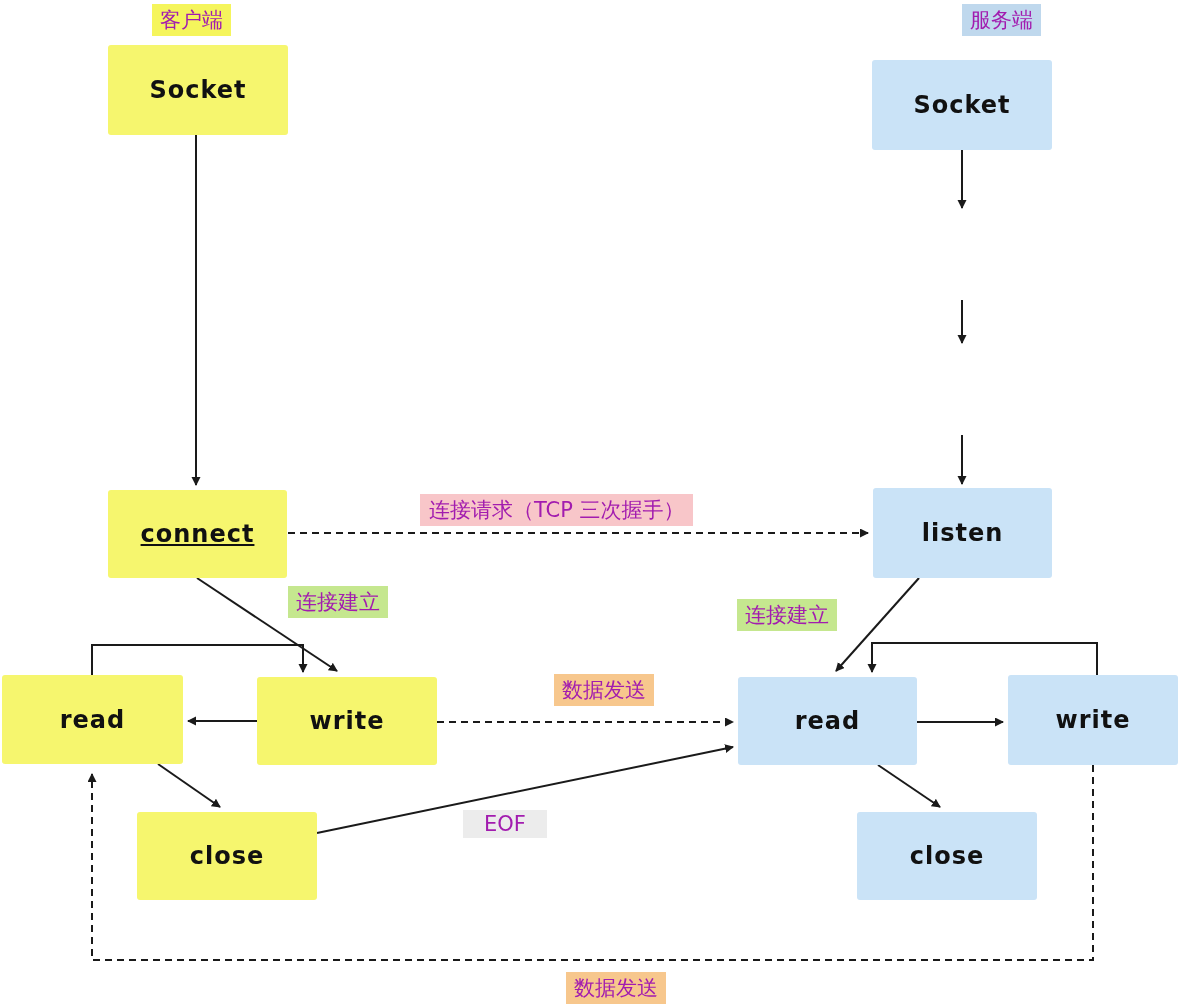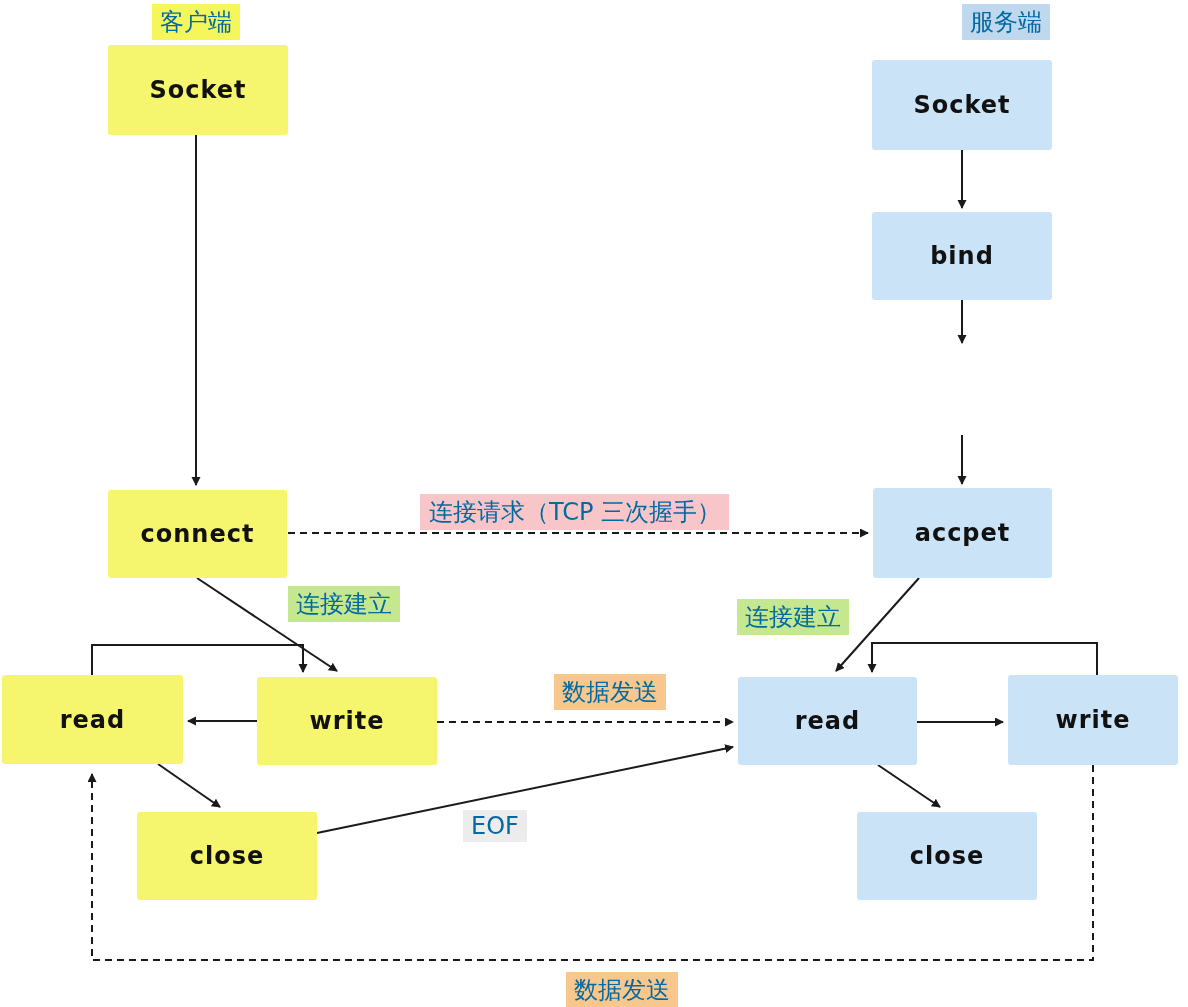--- a/index.html
+++ b/index.html
@@ -30,22 +30,22 @@
     font-size: 24px;
     color: #111111;
     letter-spacing: 1px;
     border-radius: 3px;
     z-index: 2;
   }
   .node.yellow { background: #F6F66E; }
   .node.blue   { background: #CAE3F7; }
   .tag {
     position: absolute;
-    font-size: 24px;
-    color: #0369a1;
+    font-size: 21px;
+    color: #a21caf;
     padding: 2px 8px;
     white-space: nowrap;
     z-index: 3;
   }
   .tag.yellow { background: #F5F55C; }
   .tag.blue   { background: #BFD8ED; }
   .tag.pink   { background: #F8C6C9; padding-left: 9px; }
   .tag.green  { background: #C5E78F; }
   .tag.orange { background: #F7C78D; margin-left: 36px; }
   .tag.gray   { background: #ECECEC; }
@@ -92,32 +92,31 @@
 
     <line x1="878" y1="765" x2="940" y2="807" stroke="#1A1A1A" stroke-width="2" marker-end="url(#arw)"></line>
 
     <polyline points="1093,765 1093,960 92,960 92,774" fill="none" stroke="#1A1A1A" stroke-width="2" stroke-dasharray="7 5" marker-end="url(#arw)"></polyline>
   </svg>
 
   <div class="tag yellow" style="left:152px; top:4px;">客户端</div>
   <div class="tag blue" style="left:962px; top:4px;">服务端</div>
 
   <div class="node yellow" style="left:108px; top:45px; width:180px; height:90px;">Socket</div>
-  <div class="node yellow" style="left:108px; top:490px; width:179px; height:88px;">connect</div>
+  <div class="node yellow" style="left:108px; top:490px; width:179px; height:88px;text-decoration:underline;">connect</div>
   <div class="node yellow" style="left:2px; top:675px; width:181px; height:89px;">read</div>
   <div class="node yellow" style="left:257px; top:677px; width:180px; height:88px;">write</div>
   <div class="node yellow" style="left:137px; top:812px; width:180px; height:88px;">close</div>
 
   <div class="node blue" style="left:872px; top:60px; width:180px; height:90px;">Socket</div>
-  <div class="node blue" style="left:872px; top:212px; width:180px; height:88px;">bind</div>
-  <div class="node blue" style="left:873px; top:488px; width:179px; height:90px;">accpet</div>
+  <div class="node blue" style="left:873px; top:488px; width:179px; height:90px;">listen</div>
   <div class="node blue" style="left:738px; top:677px; width:179px; height:88px;">read</div>
   <div class="node blue" style="left:1008px; top:675px; width:170px; height:90px;">write</div>
   <div class="node blue" style="left:857px; top:812px; width:180px; height:88px;">close</div>
 
   <div class="tag pink" style="left:420px; top:494px;">连接请求（TCP 三次握手）</div>
   <div class="tag green" style="left:288px; top:586px;">连接建立</div>
   <div class="tag green" style="left:737px; top:599px;">连接建立</div>
   <div class="tag orange" style="left:518px; top:674px;">数据发送</div>
-  <div class="tag gray" style="left:463px; top:810px; padding:2px 8px;">EOF</div>
+  <div class="tag gray" style="left:463px; top:810px; padding:2px 21px;">EOF</div>
   <div class="tag orange" style="left:530px; top:972px;">数据发送</div>
 
 </div>
 
 </body></html>

